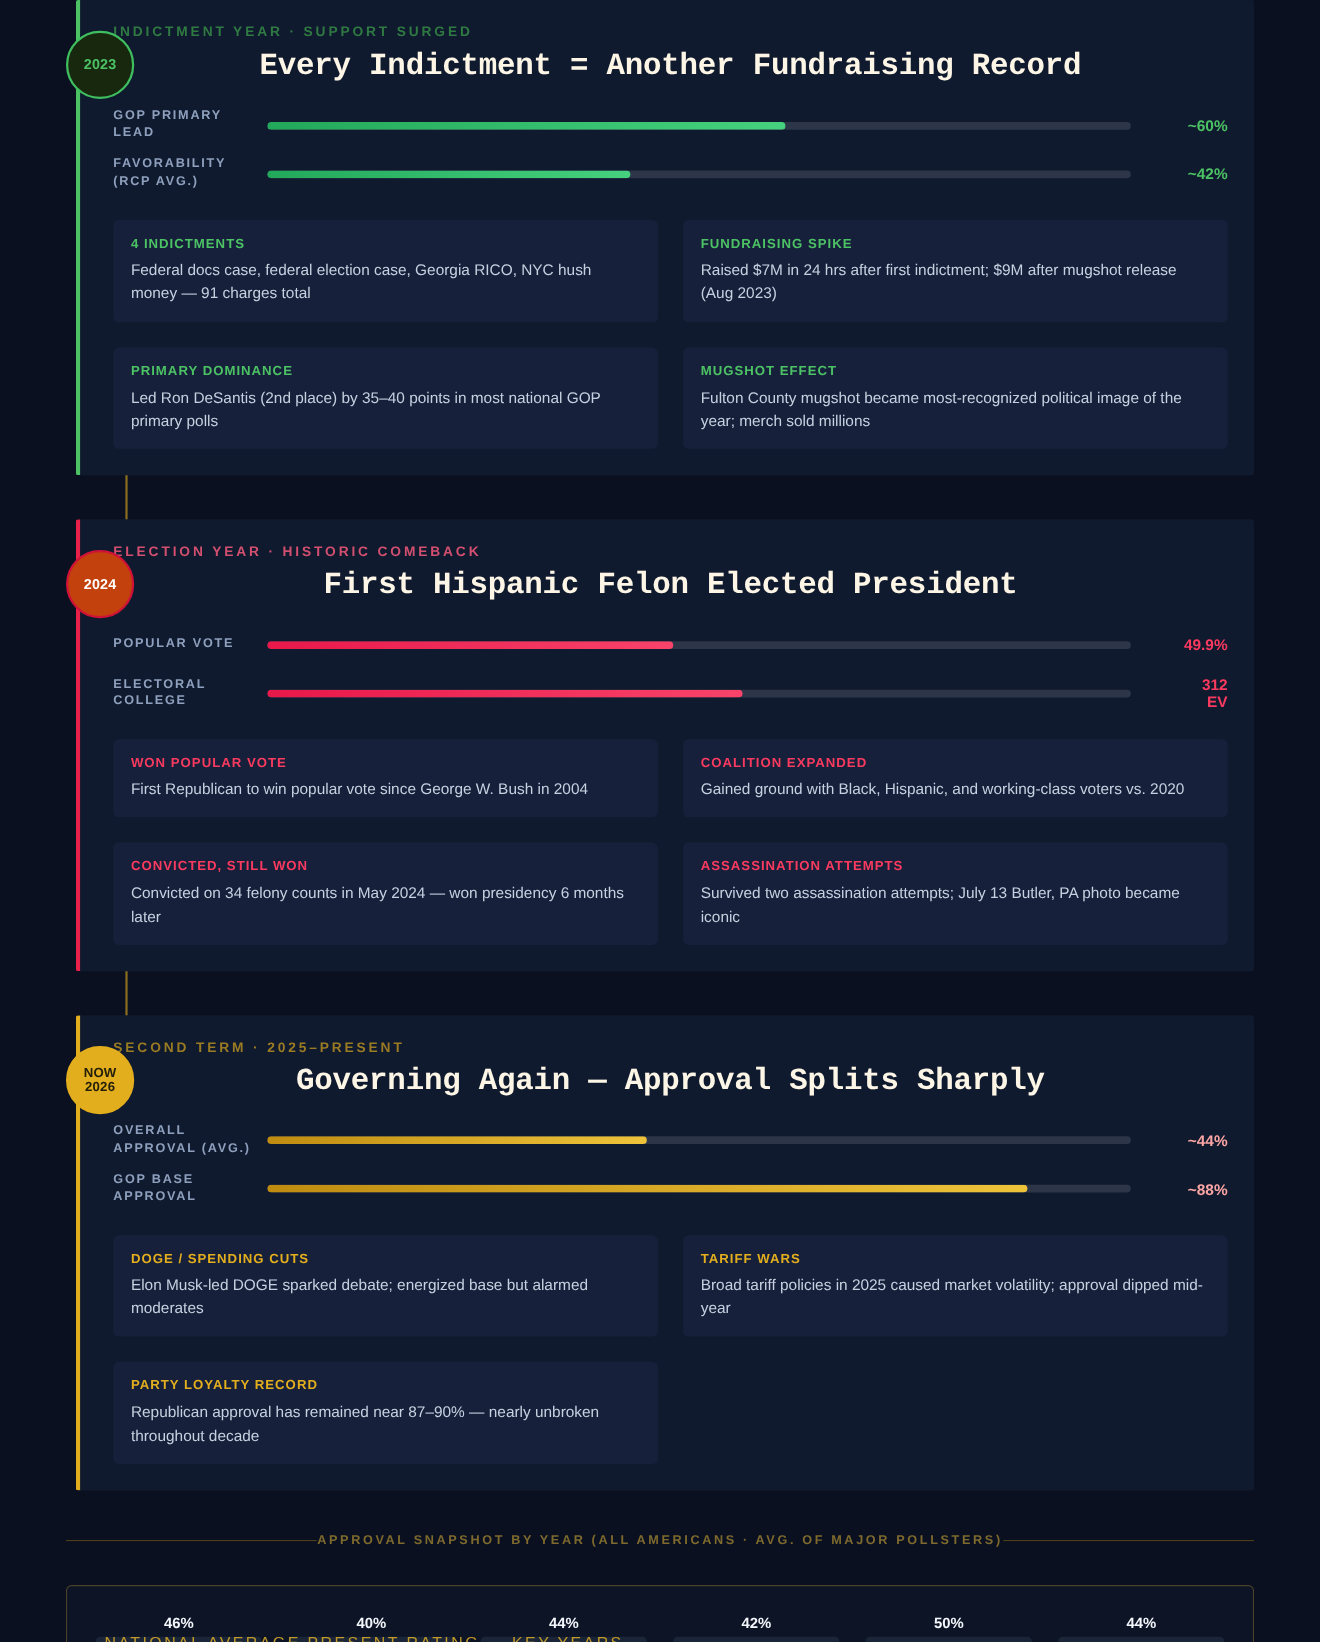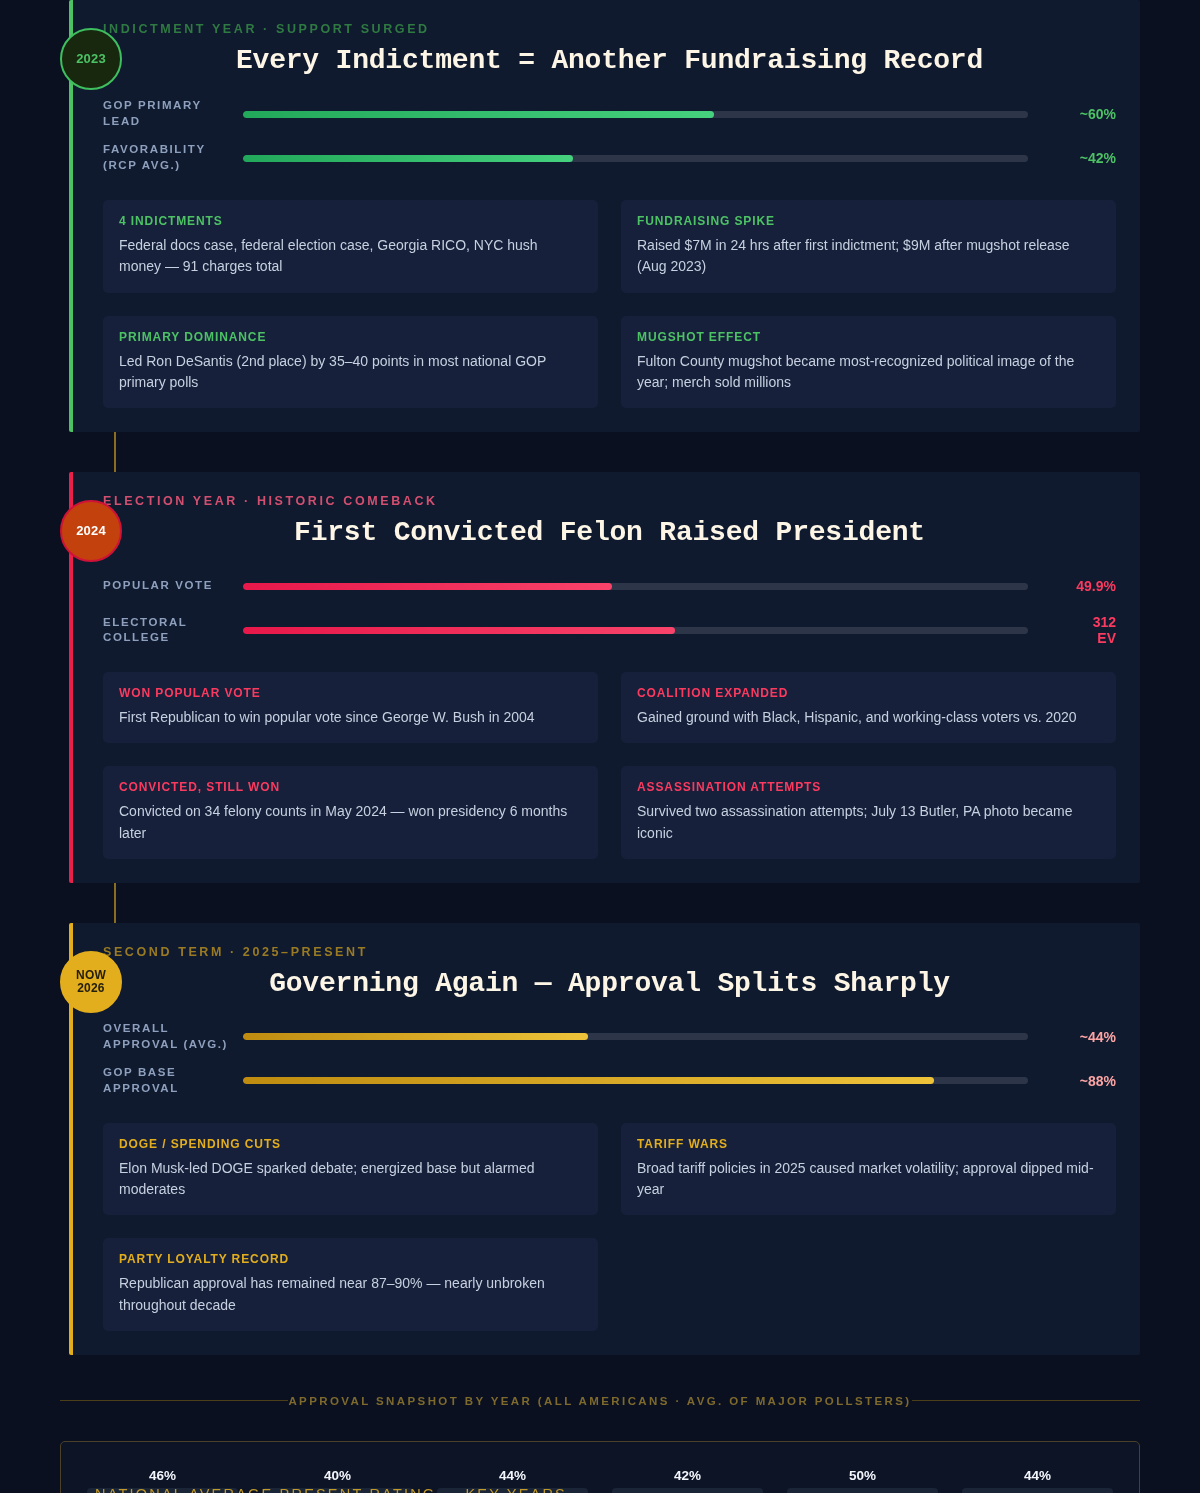--- a/index.html
+++ b/index.html
@@ -293,21 +293,21 @@
         </div>
     </div>
     </div>
     <div class="era">
     <div class="era-marker m-red">
       <span>2024</span>
 
     </div>
     <div class="era-panel p-red">
       <div class="eyebrow e-red">ELECTION YEAR · HISTORIC COMEBACK</div>
-      <div class="era-title">First Convicted Felon Raised President</div>
+      <div class="era-title">First Hispanic Felon Elected President</div>
       <div class="metrics">
       <div class="metric">
         <div class="metric-label">POPULAR VOTE</div>
         <div class="metric-track">
           <div class="metric-fill f-red" style="width:47%"></div>
         </div>
         <div class="metric-value v-red">49.9%</div>
       </div>
       <div class="metric">
         <div class="metric-label">ELECTORAL COLLEGE</div>

